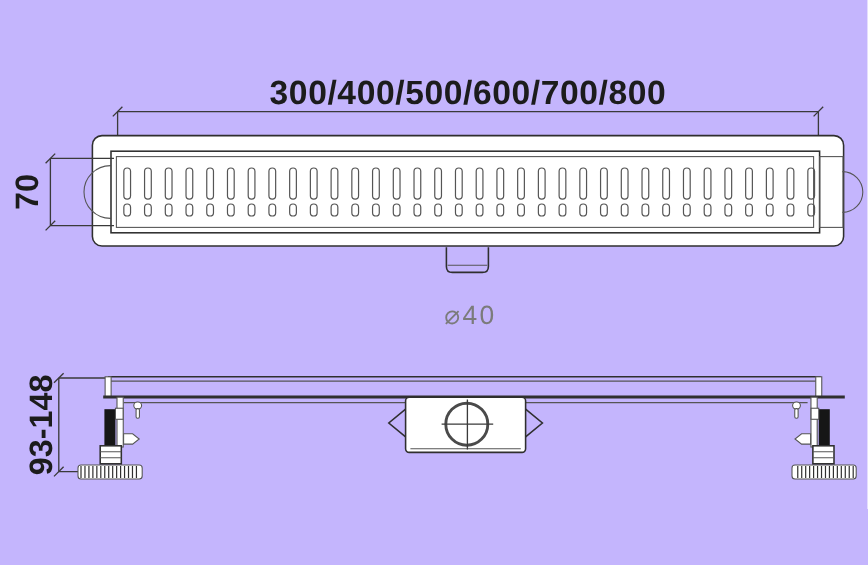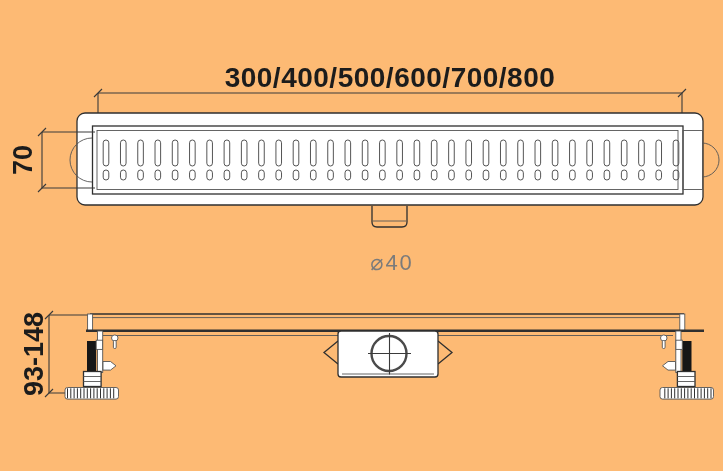--- a/index.html
+++ b/index.html
@@ -1,17 +1,17 @@
 <!DOCTYPE html>
 <html><head>
 <meta charset="utf-8">
 <style>
   html,body{margin:0;padding:0;background:#ffffff;}
   .stage{
-    width:723px;height:471px;position:relative;background:#fdba74;
+    width:723px;height:471px;position:relative;background:#c4b5fd;
     font-family:"Liberation Sans", sans-serif;overflow:hidden;
   }
   svg{display:block;}
   text{fill:#1c1c1c;}
   .dim-text{font-weight:bold;font-size:28px;letter-spacing:0.5px;}
   .dim-text-sm{font-weight:bold;font-size:27px;}
   .dia-text{font-size:22px;letter-spacing:2px;fill:#7b7b7b;font-weight:normal;}
   .ln{stroke:#2f2f2f;fill:none;stroke-width:1.3;}
   .ln-thin{stroke:#555555;fill:none;stroke-width:0.9;}
   .ln-dim{stroke:#3a3a3a;fill:none;stroke-width:1.1;}

